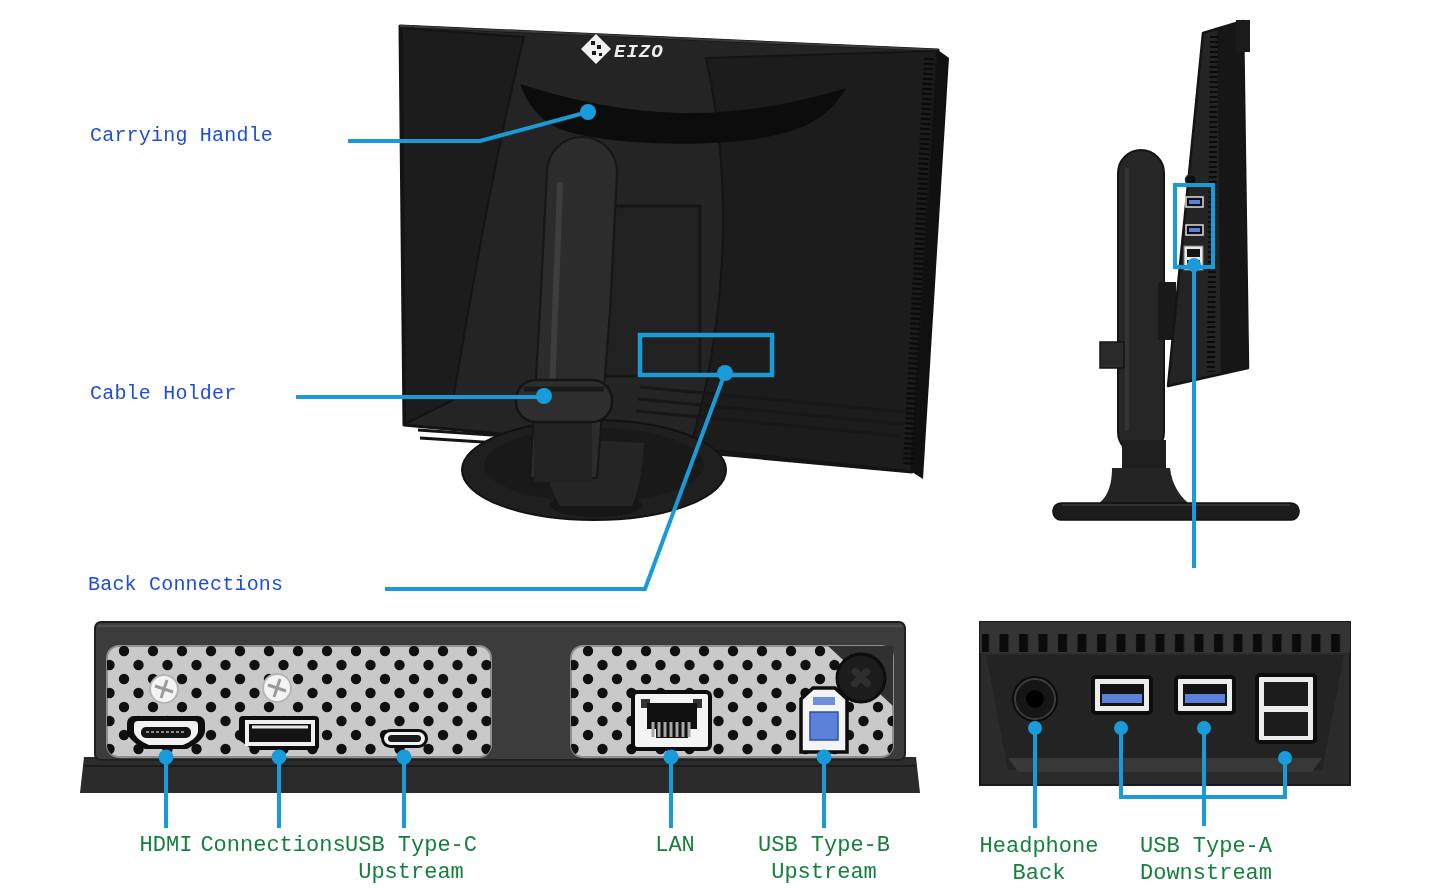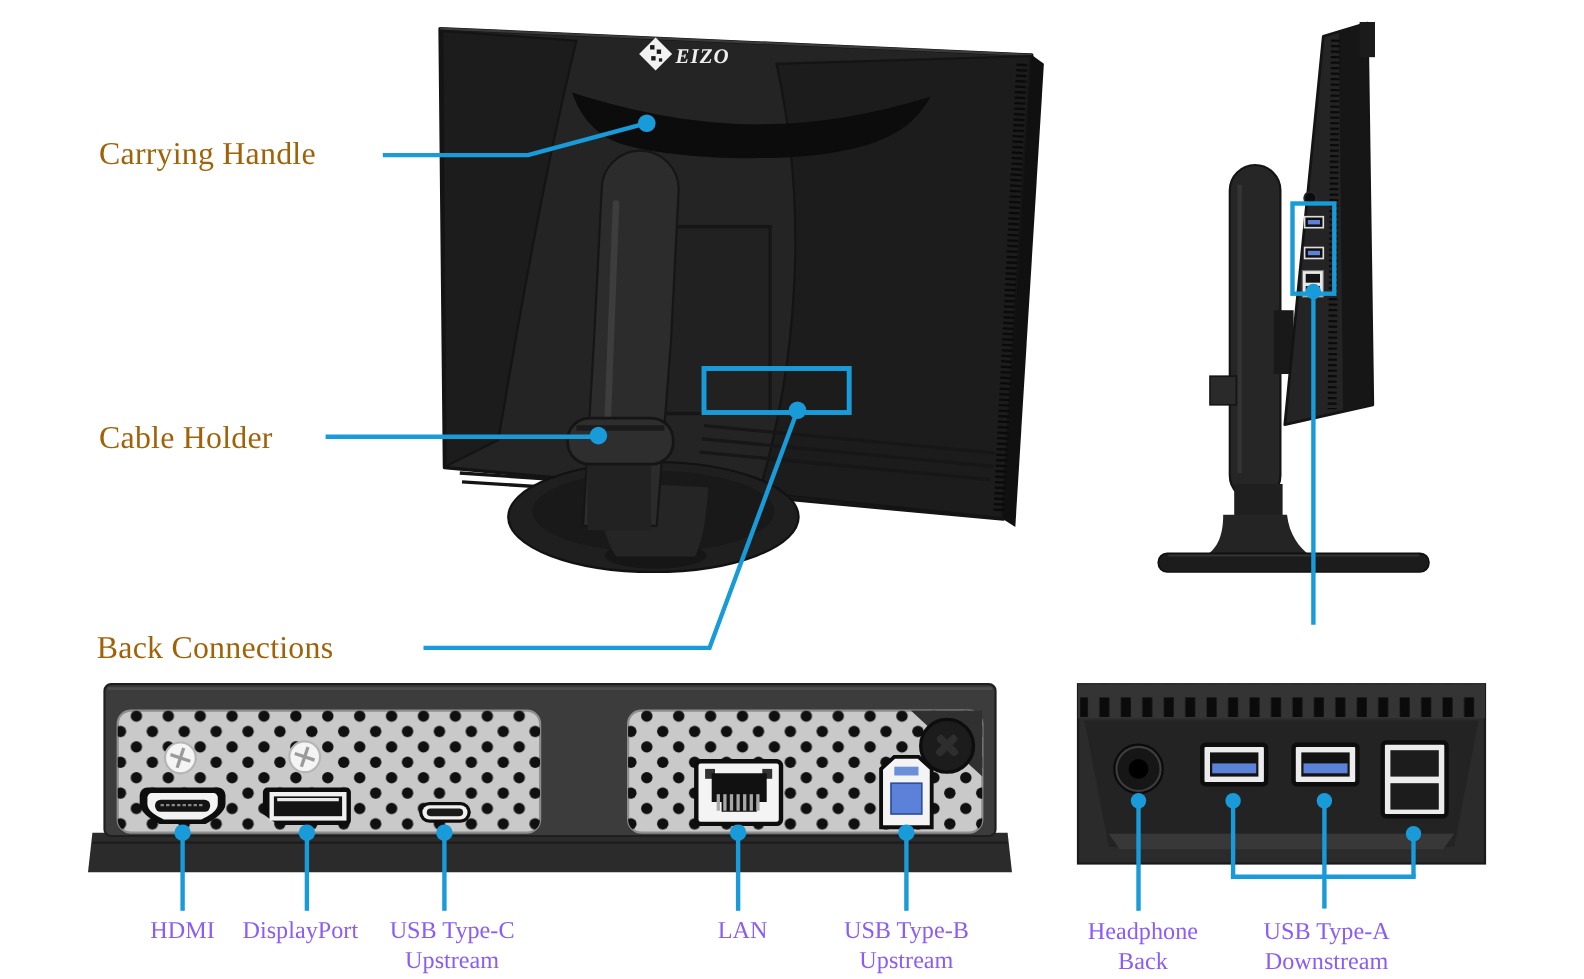--- a/index.html
+++ b/index.html
@@ -1,25 +1,25 @@
 <!DOCTYPE html>
 <html><head>
 <meta charset="utf-8">
 <style>
   html,body{margin:0;padding:0;background:#fff;}
   .stage{
     position:relative;width:1440px;height:890px;background:#ffffff;overflow:hidden;
-    font-family:Liberation Serif, serif;
+    font-family:Liberation Mono, monospace;
   }
   .stage svg{position:absolute;left:0;top:0;}
   .callout-big{
-    position:absolute;font-size:29px;color:#a16207;white-space:nowrap;letter-spacing:.2px;
+    position:absolute;font-size:20px;color:#1d4ed8;white-space:nowrap;letter-spacing:.2px;
   }
   .port-label{
-    position:absolute;font-size:22px;line-height:27px;color:#8b5cf6;text-align:center;
+    position:absolute;font-size:22px;line-height:27px;color:#15803d;text-align:center;
     transform:translateX(-50%);white-space:nowrap;
   }
   .port-label span{display:block;}
 </style>
 </head>
 <body>
 
 <div class="stage">
 
 <svg width="1440" height="890" viewBox="0 0 1440 890">
@@ -264,21 +264,21 @@
 </svg>
 
 <div class="callout-big" style="left:90px;top:124px">Carrying Handle</div>
 <div class="callout-big" style="left:90px;top:382px">Cable Holder</div>
 <div class="callout-big" style="left:88px;top:573px">Back Connections</div>
 
 <div class="port-label" style="left:166px;top:832px">
   <span>HDMI</span>
 </div>
 <div class="port-label" style="left:273px;top:832px">
-  <span>DisplayPort</span>
+  <span>Connections</span>
 </div>
 <div class="port-label" style="left:411px;top:832px">
   <span>USB Type-C</span>
   <span>Upstream</span>
 </div>
 <div class="port-label" style="left:675px;top:832px">
   <span>LAN</span>
 </div>
 <div class="port-label" style="left:824px;top:832px">
   <span>USB Type-B</span>

